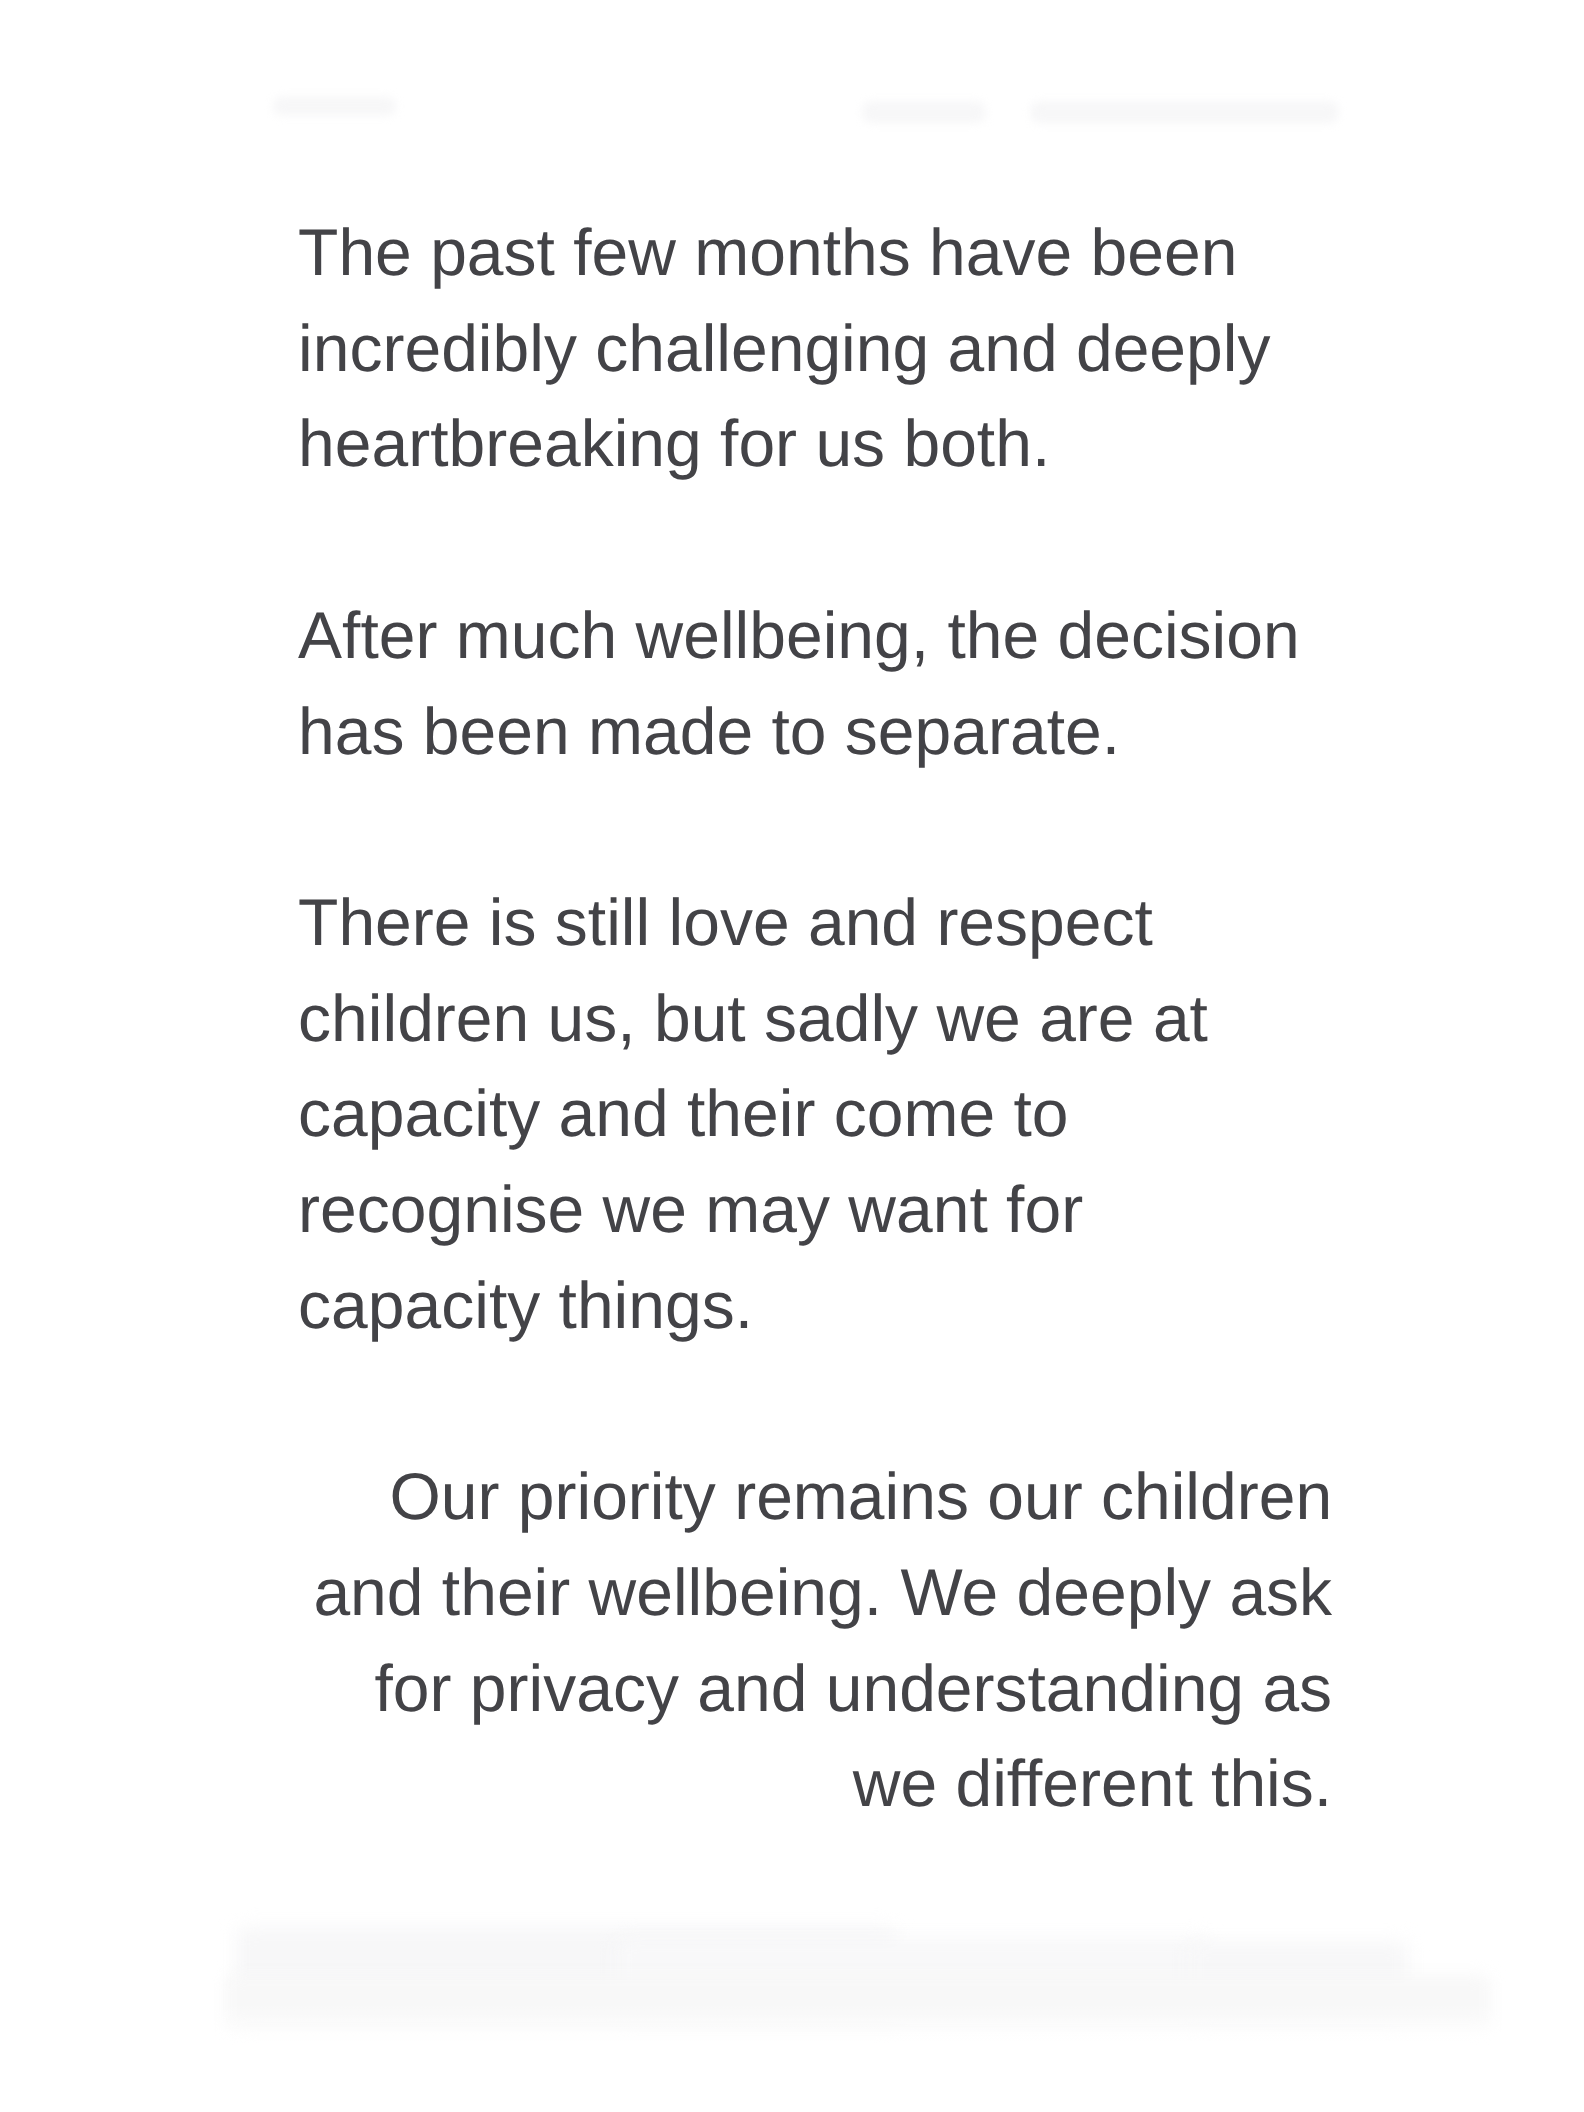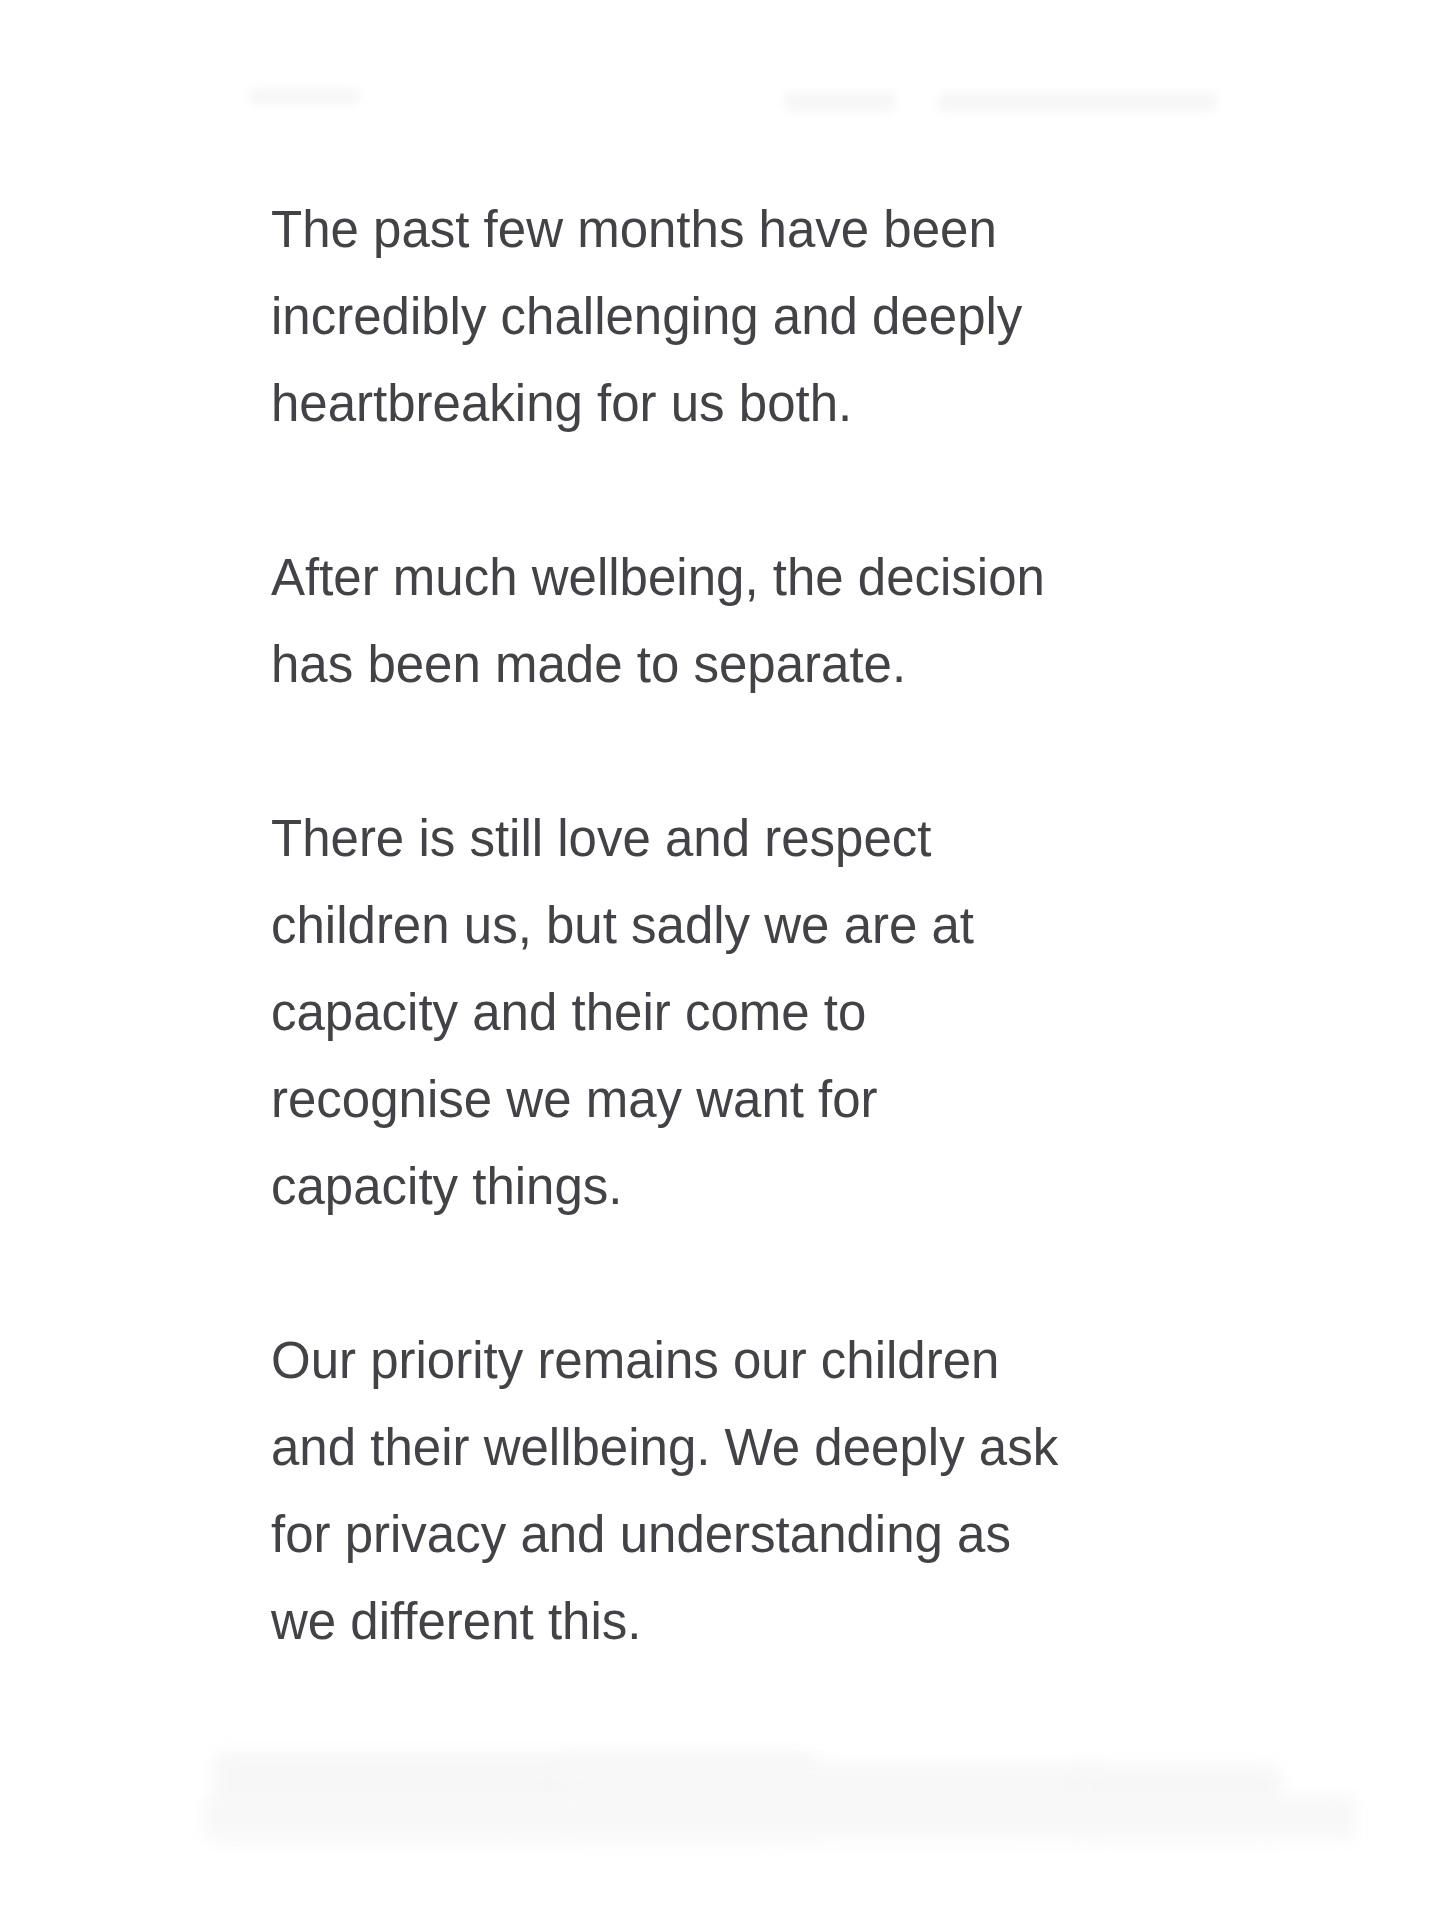--- a/index.html
+++ b/index.html
@@ -15,30 +15,31 @@
     font-family: "Liberation Sans", "DejaVu Sans", sans-serif;
   }
 
   
   .statement {
     position: absolute;
     left: 271px;
     top: 186px;
     width: 940px;
     color: #434347;
-    font-size: 51px;
+    font-size: 60px;
     line-height: 87px;
     font-weight: 400;
     letter-spacing: 0px;
   }
   .paragraph {
     margin: 0 0 87px 0;
   }
   .paragraph:last-child {
     margin-bottom: 0;
+    text-align: right;
   }
   .line {
     white-space: nowrap;
   }
 
   
   .artifact {
     position: absolute;
     background: #f7f7f8;
     border-radius: 8px;

